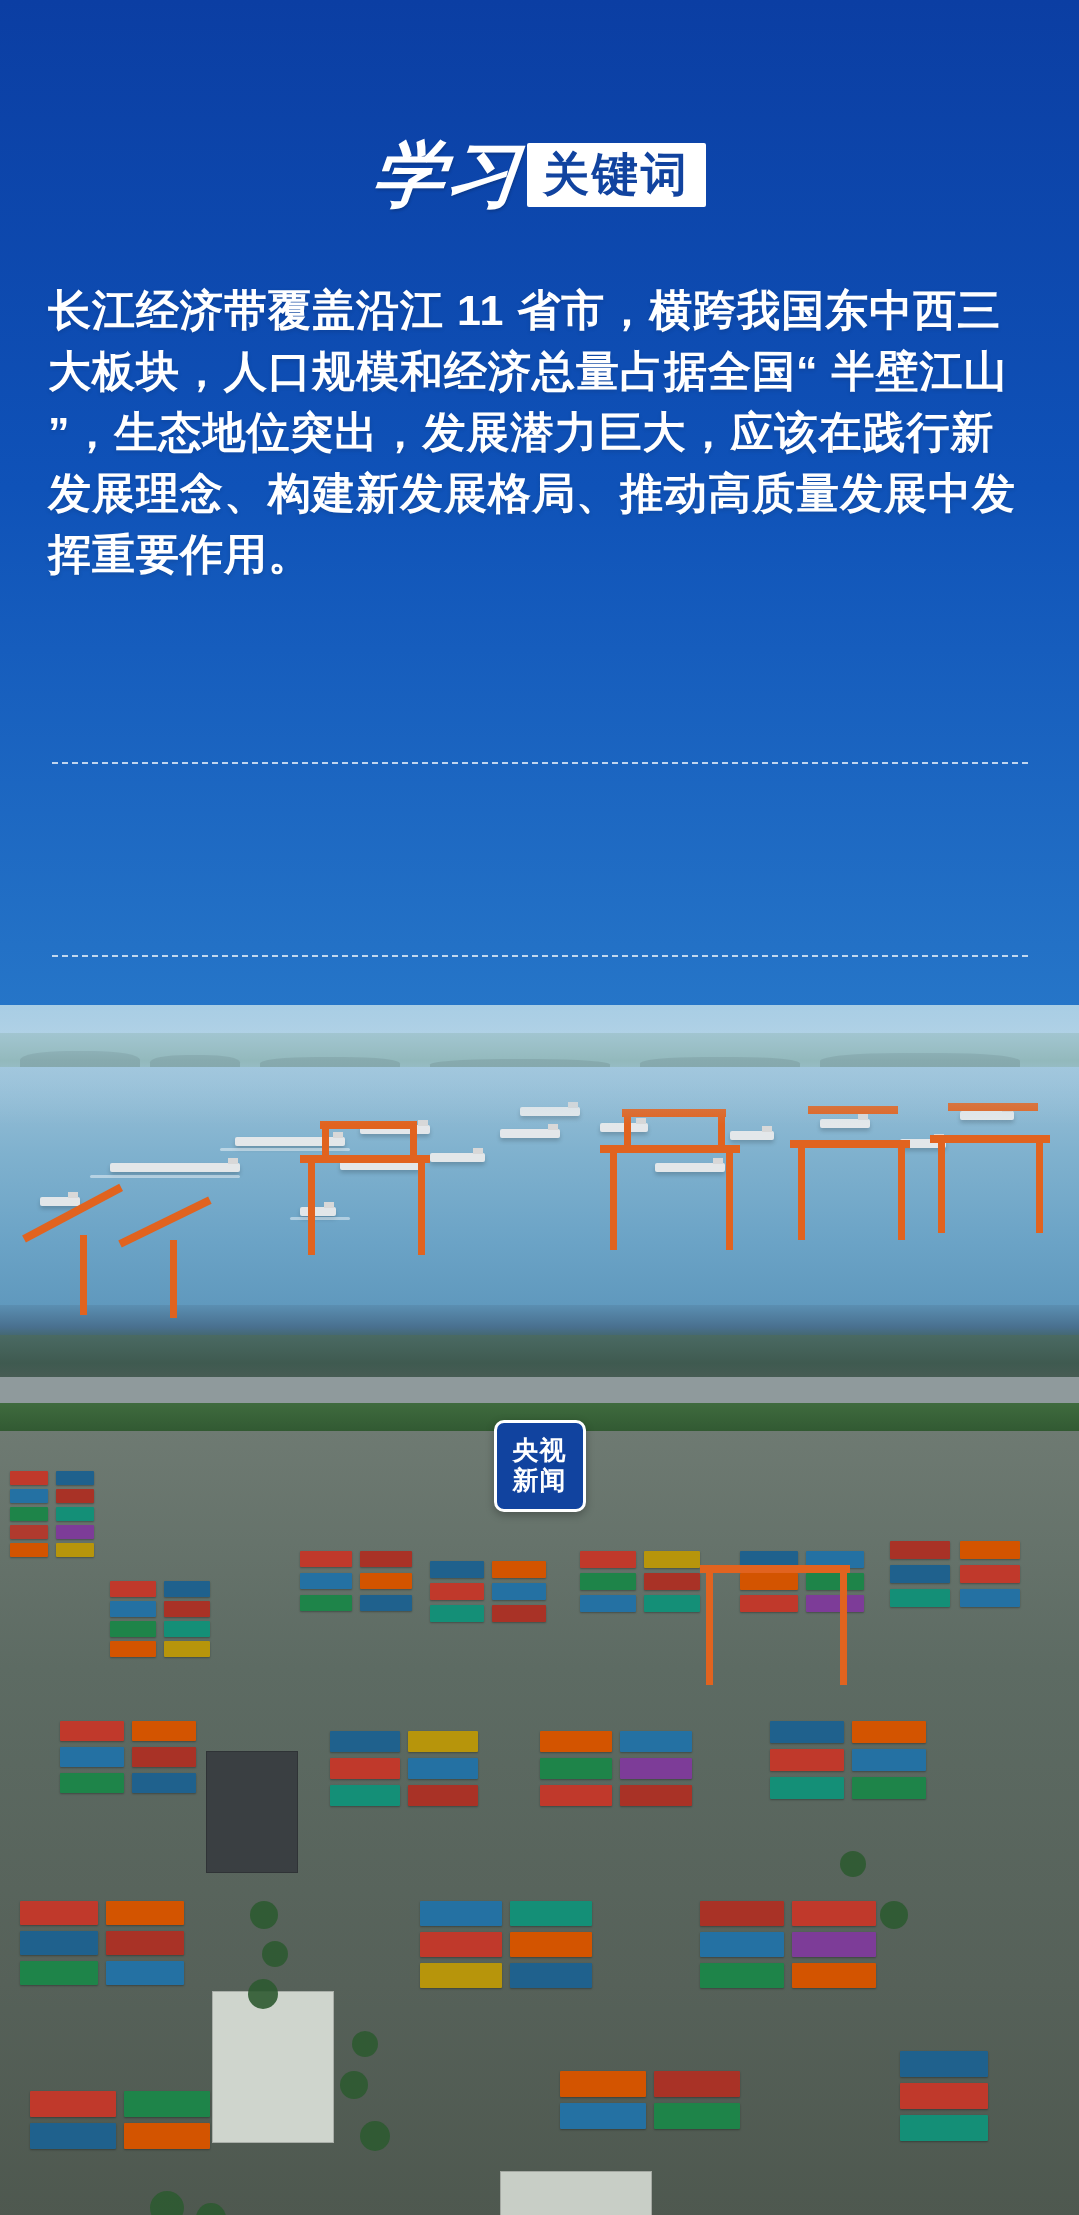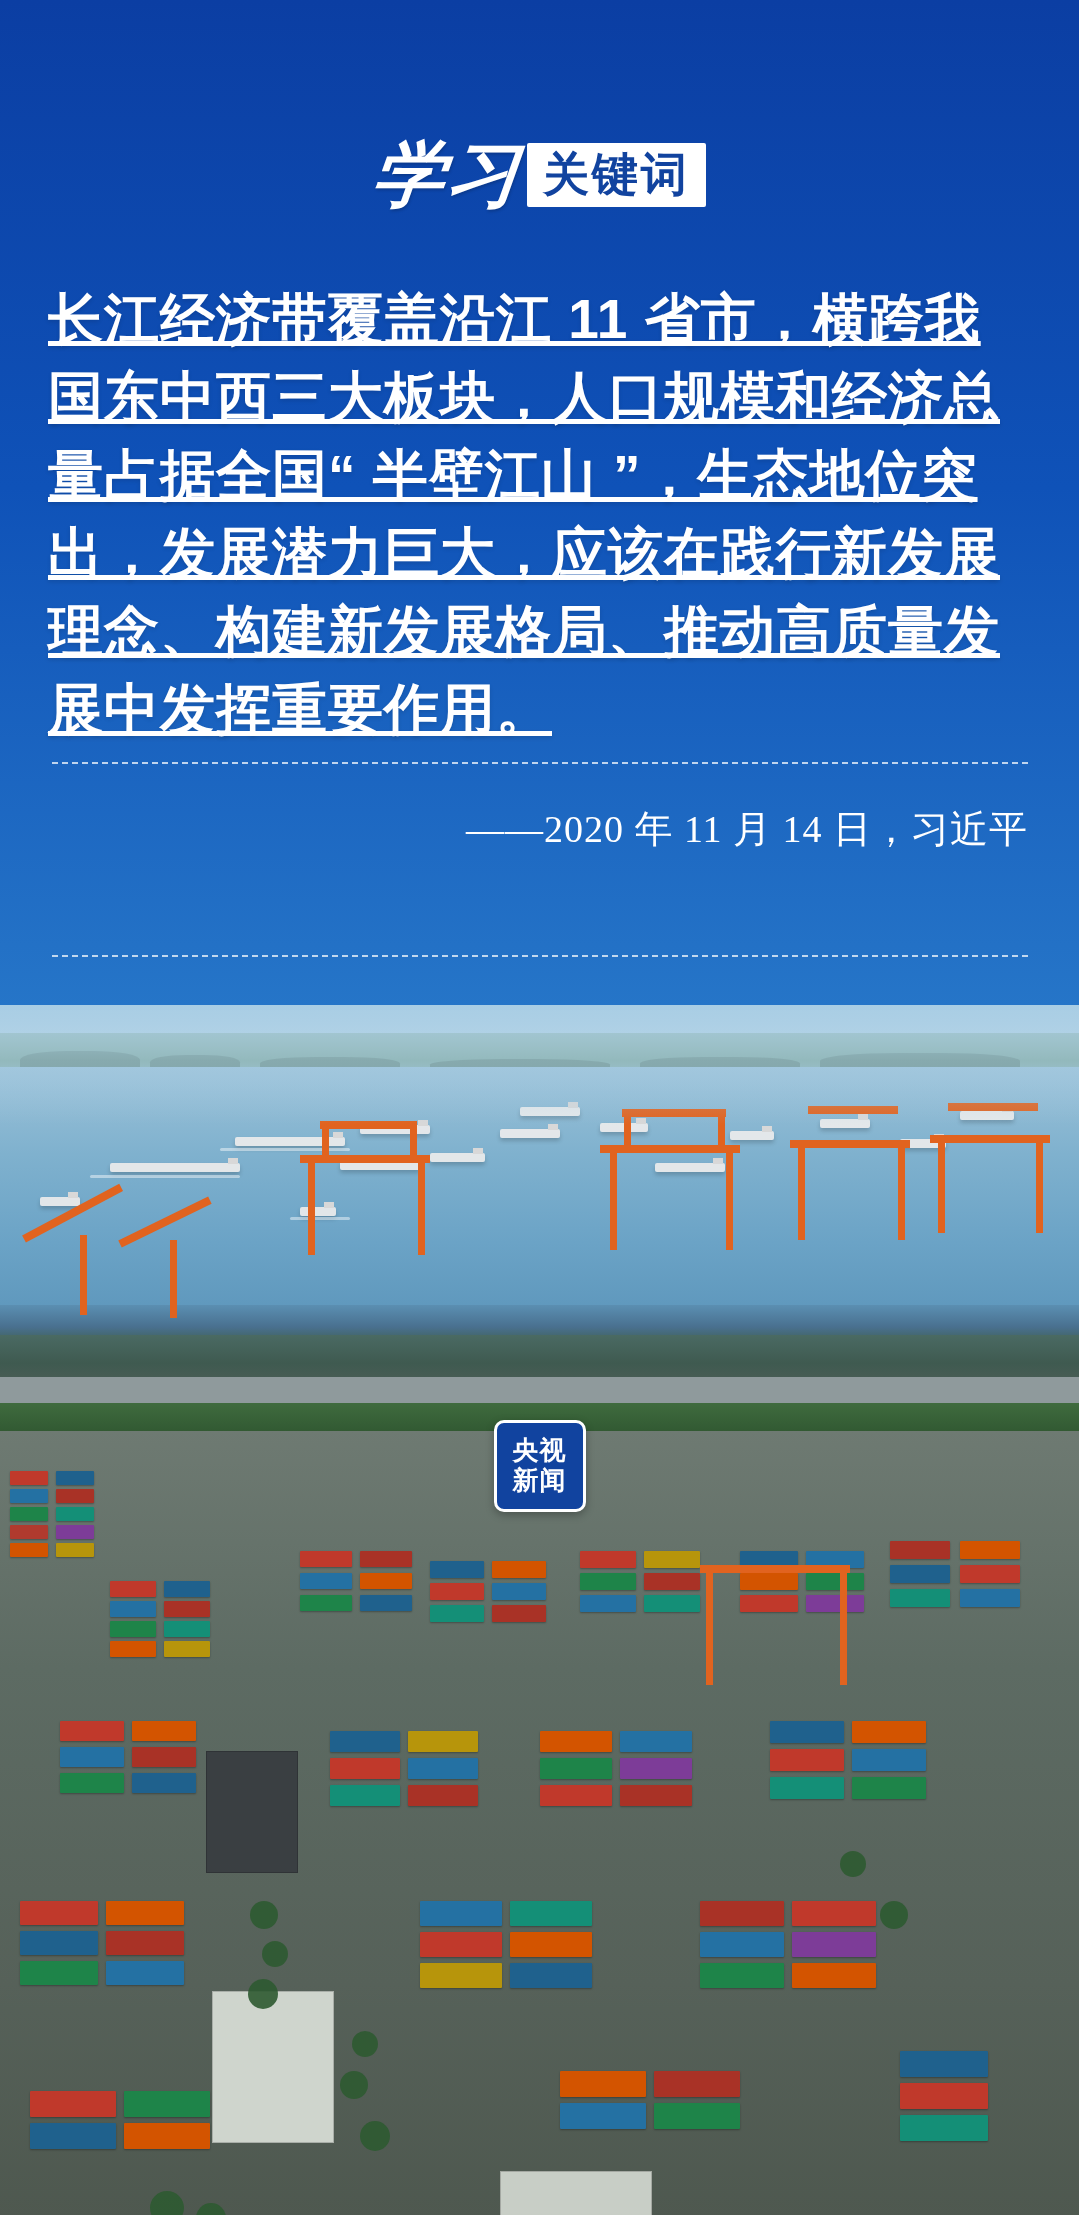--- a/index.html
+++ b/index.html
@@ -62,25 +62,24 @@
 
   
   .quote {
     position: absolute;
     top: 280px;
     left: 48px;
     width: 985px;
     color: #ffffff;
     font-family: "Liberation Sans", sans-serif;
     font-weight: bold;
-    font-size: 55px;
+    font-size: 43px;
     line-height: 1.42;
     letter-spacing: 1px;
     text-shadow: 0 2px 4px rgba(0,0,0,0.12);
-    text-decoration: underline;
   }
 
   .divider {
     position: absolute;
     left: 52px;
     width: 976px;
     height: 0;
     border-top: 2px dashed rgba(255,255,255,0.72);
   }
   .divider-top { top: 762px; }
@@ -258,21 +257,20 @@
       <div class="brand-script">学习</div>
       <div class="brand-box">关键词</div>
     </div>
   </div>
 
   <div class="quote">长江经济带覆盖沿江 11 省市，横跨我国东中西三大板块，人口规模和经济总量占据全国“ 半壁江山 ”，生态地位突出，发展潜力巨大，应该在践行新发展理念、构建新发展格局、推动高质量发展中发挥重要作用。</div>
 
   <div class="divider divider-top"></div>
 
   <div class="attribution">
-    <span class="line1">——2020 年 11 月 14 日，习近平</span>
   </div>
 
   <div class="divider divider-bottom"></div>
 
   <div class="photo">
     <div class="sky"></div>
 
     <div class="far-shore">
       <div class="blob" style="left:20px;width:120px;height:22px;"></div>
       <div class="blob" style="left:150px;width:90px;height:18px;"></div>

